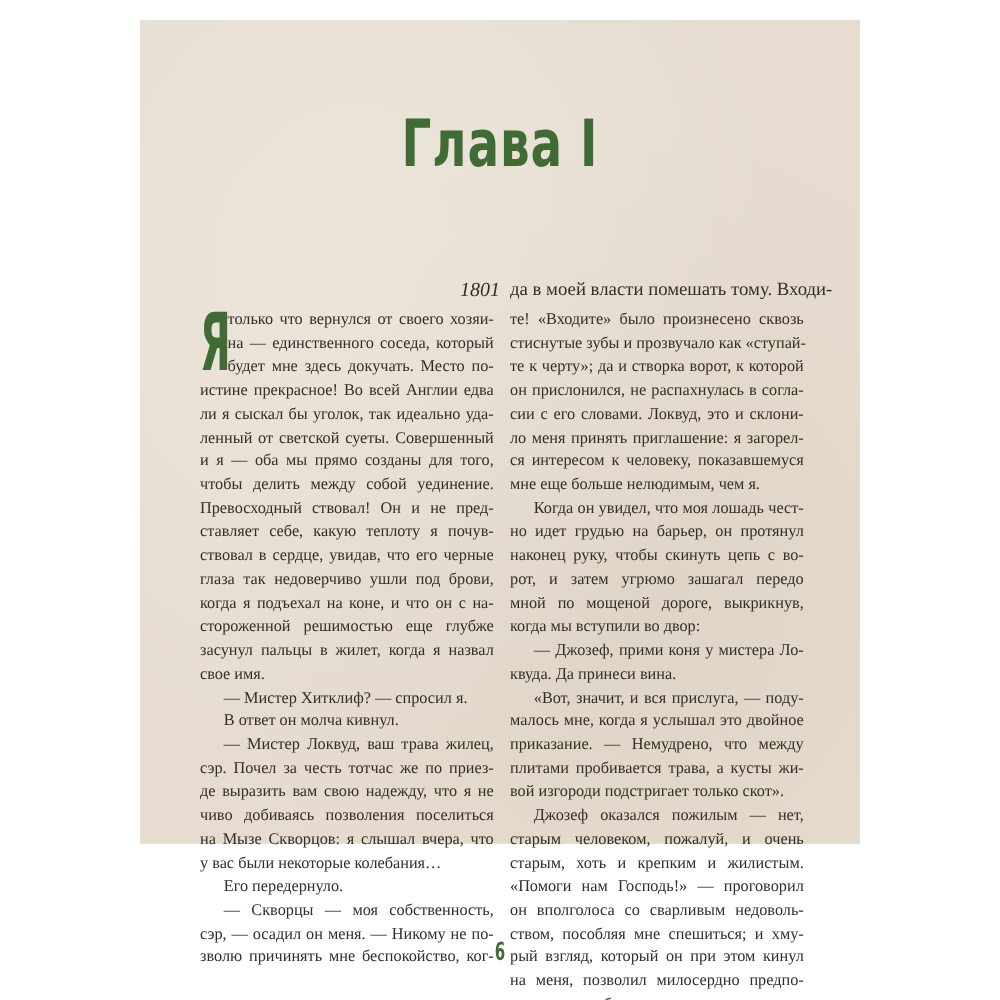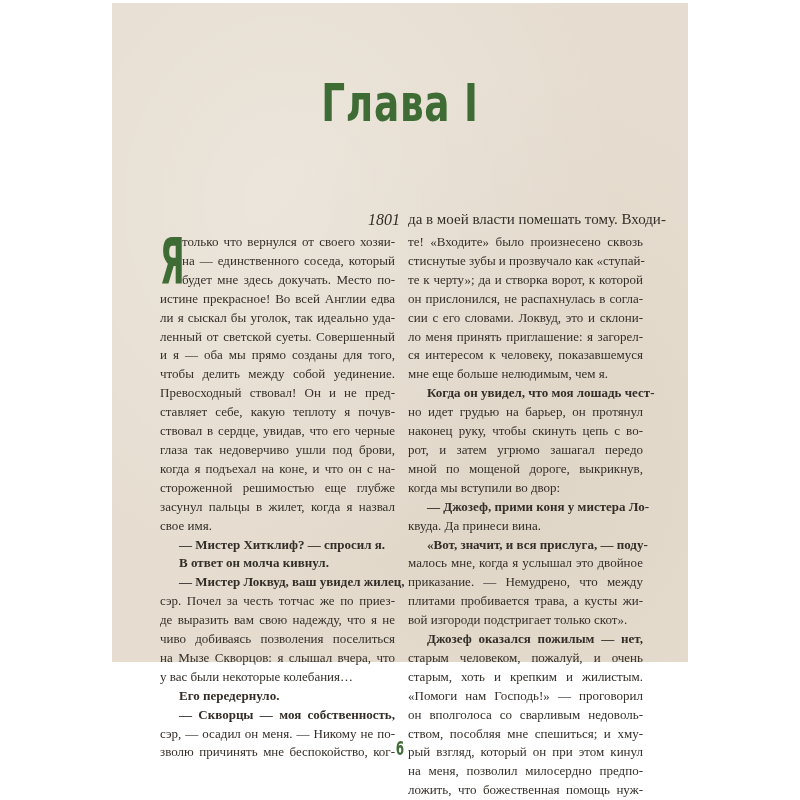--- a/index.html
+++ b/index.html
@@ -4,21 +4,21 @@
   <style>
     html, body { margin: 0; padding: 0; }
     body {
       width: 800px; height: 800px;
       background: #ffffff;
       position: relative;
       overflow: hidden;
     }
     .page {
       position: absolute;
-      left: 112px; top: 3px;
+      left: 112px; top: 16px;
       width: 576px; height: 659px;
       background:
         radial-gradient(ellipse at 30% 30%, rgba(255,255,255,0.25), rgba(0,0,0,0) 60%),
         radial-gradient(ellipse at 70% 70%, rgba(180,165,140,0.15), rgba(0,0,0,0) 60%),
         #e6ddd0;
     }
     .chapter-title {
       position: absolute;
       left: 0; width: 576px;
       top: 70px;
@@ -43,21 +43,21 @@
     }
     .col-left { left: 48px; }
     .col-right { left: 296px; top: 230px; }
     .line {
       display: block;
       white-space: nowrap;
       text-align-last: justify;
       text-align: justify;
     }
     .line.last { text-align-last: left; }
-    .line.indent { padding-left: 19px; font-weight: bold; }
+    .line.indent { padding-left: 19px; }
     .line.drop { padding-left: 22px; }
     .year {
       position: absolute;
       left: 256px; top: 208px;
       font-family: "Liberation Serif", serif;
       font-style: italic;
       font-size: 16px;
       color: #332e28;
     }
     .right-first {
@@ -117,21 +117,21 @@
       <span class="line ">Превосходный ствовал! Он и не пред-</span>
       <span class="line ">ставляет себе, какую теплоту я почув-</span>
       <span class="line ">ствовал в сердце, увидав, что его черные</span>
       <span class="line ">глаза так недоверчиво ушли под брови,</span>
       <span class="line ">когда я подъехал на коне, и что он с на-</span>
       <span class="line ">стороженной решимостью еще глубже</span>
       <span class="line ">засунул пальцы в жилет, когда я назвал</span>
       <span class="line last">свое имя.</span>
       <span class="line indent last">— Мистер Хитклиф? — спросил я.</span>
       <span class="line indent last">В ответ он молча кивнул.</span>
-      <span class="line indent">— Мистер Локвуд, ваш увидел жилец,</span>
+      <span class="line indent">— Мистер Локвуд, ваш трава жилец,</span>
       <span class="line ">сэр. Почел за честь тотчас же по приез-</span>
       <span class="line ">де выразить вам свою надежду, что я не</span>
       <span class="line ">чиво добиваясь позволения поселиться</span>
       <span class="line ">на Мызе Скворцов: я слышал вчера, что</span>
       <span class="line last">у вас были некоторые колебания…</span>
       <span class="line indent last">Его передернуло.</span>
       <span class="line indent">— Скворцы — моя собственность,</span>
       <span class="line ">сэр, — осадил он меня. — Никому не по-</span>
       <span class="line ">зволю причинять мне беспокойство, ког-</span>
     </div>

